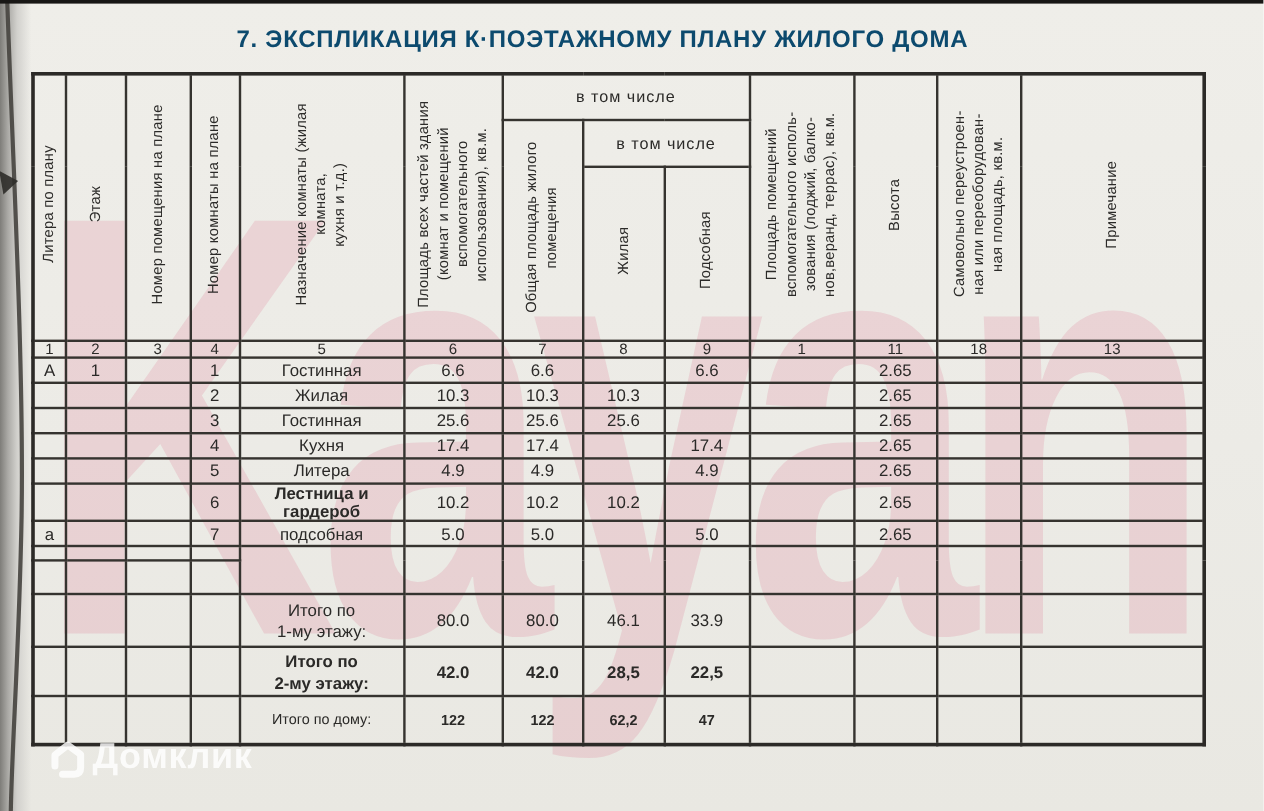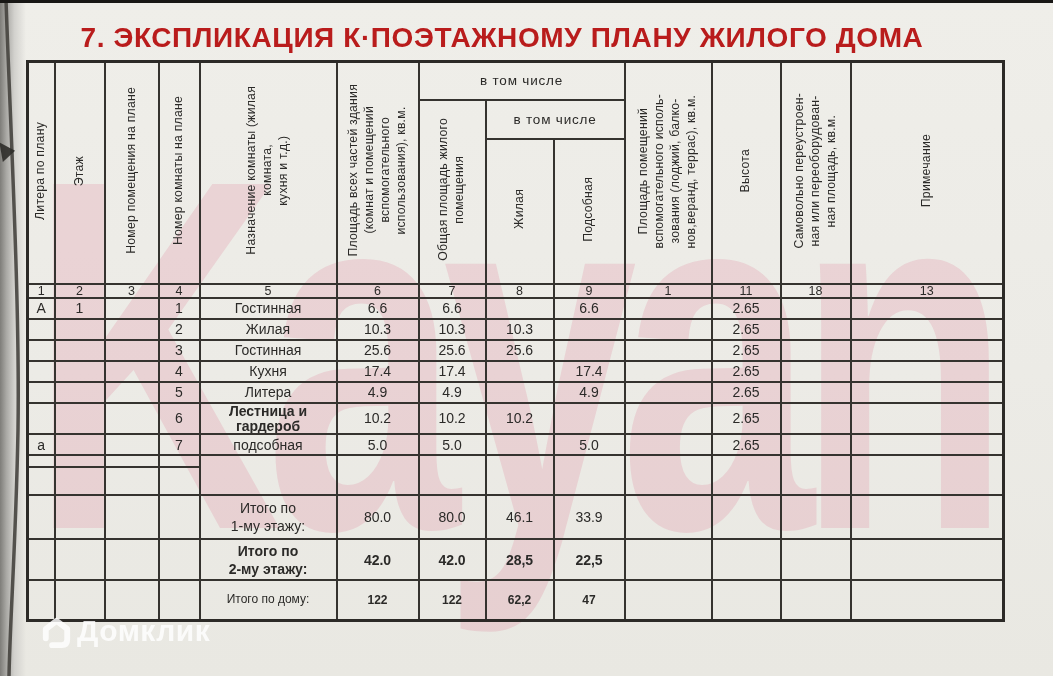--- a/index.html
+++ b/index.html
@@ -22,21 +22,21 @@
     border-left:14px solid #2e2c29; transform:rotate(-10deg); opacity:.9; }
 
   
   .watermark { position:absolute; left:30px; top:105px; z-index:1;
     font-size:500px; line-height:1; font-weight:bold; letter-spacing:-25px;
     transform:scaleX(0.70); transform-origin:left top;
     color:rgba(219,82,118,0.16); white-space:nowrap; pointer-events:none; }
 
   
   .title { position:absolute; top:22px; left:0; width:1004px; text-align:center; z-index:2;
-    font-size:28px; font-weight:bold; letter-spacing:.6px; color:#b91c1c; }
+    font-size:20px; font-weight:bold; letter-spacing:.6px; color:#0c4a6e; }
 
   
   table.expl { position:absolute; left:26px; top:60px; width:976px; z-index:2;
     border-collapse:collapse; table-layout:fixed; }
   table.expl th, table.expl td {
     border:2px solid #35332f; padding:0; text-align:center; vertical-align:middle;
     white-space:pre-line; overflow:hidden; color:#2b2a28; }
   table.expl { border:3px solid #2c2a27; }
   thead th { font-weight:normal; }
   .band { font-size:13.5px; letter-spacing:.8px; height:38px; }

